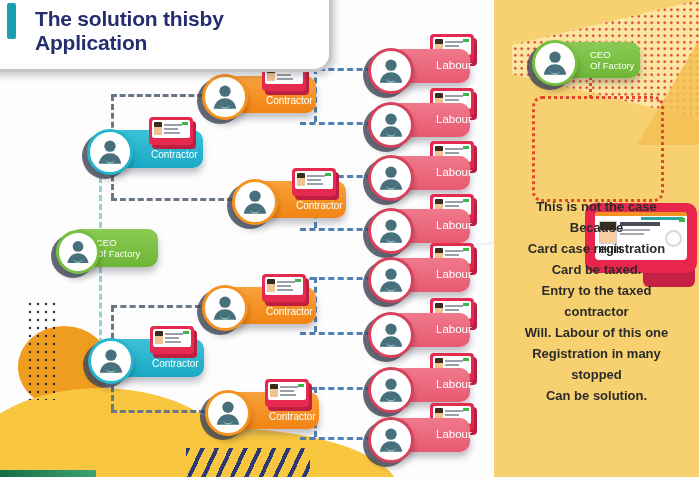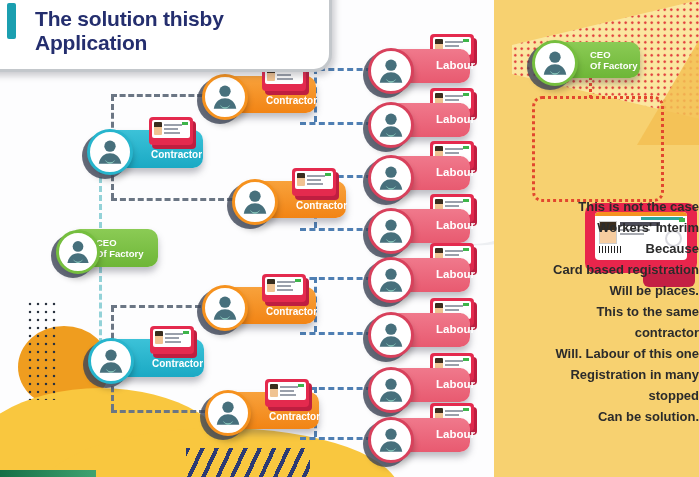--- a/index.html
+++ b/index.html
@@ -30,21 +30,21 @@
   
   .conn{position:absolute;z-index:1;}
   .conn.h{border-top-style:dashed;border-top-width:3px;}
   .conn.v{border-left-style:dashed;border-left-width:3px;}
   .conn.teal{border-color:#93d2d8;}
   .conn.gray{border-color:#6b7684;}
   .conn.blue{border-color:#4f7fb3;}
 
   
   .orgnode{position:absolute;z-index:2;width:0;height:0;}
-  .pill{position:absolute;border-radius:10px;color:#fff;font-weight:700;
+  .pill{position:absolute;border-radius:10px;color:#fff;font-weight:400;
     box-shadow:0 5px 7px rgba(70,70,85,.35);z-index:2;}
   .pill span{display:block;}
   .ic{position:absolute;background:#fff;border-radius:50%;z-index:3;
     box-shadow:-5px 4px 0 rgba(62,70,88,.8),0 5px 6px rgba(0,0,0,.25);}
   .ic svg{position:absolute;left:2px;top:2px;right:2px;bottom:2px;}
 
   .green .pill{background:linear-gradient(#8bcb55,#6eb637);}
   .green .ic{border:3px solid #76bf3f;}
   .teal .pill{background:linear-gradient(#3cc2d8,#1aa9c4);}
   .teal .ic{border:3px solid #27b5cd;}
@@ -80,21 +80,21 @@
   .id-teal{position:absolute;left:46px;top:5px;width:42px;height:3px;background:#2aa8a0;}
   .id-photo{position:absolute;left:4px;top:9px;width:16px;height:21px;border:1px solid #ccc;
     background:linear-gradient(#3a2d1e 36%,#f6cda0 36%);}
   .id-name{position:absolute;left:25px;top:10px;width:40px;height:4px;background:#4c4c58;}
   .id-l1{position:absolute;left:25px;top:17px;width:30px;height:2px;background:#a7a9b0;}
   .id-l2{position:absolute;left:25px;top:21px;width:24px;height:2px;background:#a7a9b0;}
   .id-seal{position:absolute;left:70px;top:18px;width:13px;height:13px;border:2px solid #d8d8de;border-radius:50%;}
   .id-chip{position:absolute;left:84px;top:6px;width:6px;height:4px;background:#3db54a;}
   .id-barcode{position:absolute;left:4px;top:34px;width:23px;height:7px;
     background:repeating-linear-gradient(90deg,#222 0 1.5px,transparent 1.5px 3px);}
-  .sb-text{position:absolute;left:0;top:196px;width:205px;text-align:right;
+  .sb-text{position:absolute;left:0;top:196px;width:205px;text-align:center;
     font-size:13px;line-height:21px;font-weight:700;color:#2b2b2b;}
 </style>
 </head>
 <body>
 
 <div class="stage">
 
   <div class="swoosh sw1"></div>
   <div class="swoosh sw2"></div>
   <div class="blob-orange"></div>
@@ -504,25 +504,24 @@
           <div class="id-l1"></div>
           <div class="id-l2"></div>
           <div class="id-seal"></div>
           <div class="id-chip"></div>
           <div class="id-barcode"></div>
         </div>
       </div>
     </div>
     <div class="sb-text" id="sb-text">
         <div>This is not the case</div>
-        <div>Workers' Interim</div>
         <div>Because</div>
-        <div>Card based registration</div>
-        <div>Will be places.</div>
-        <div>This to the same</div>
+        <div>Card case registration</div>
+        <div>Card be taxed.</div>
+        <div>Entry to the taxed</div>
         <div>contractor</div>
         <div>Will. Labour of this one</div>
         <div>Registration in many</div>
         <div>stopped</div>
         <div>Can be solution.</div>
       </div>
   </aside>
 
 </div>
 

